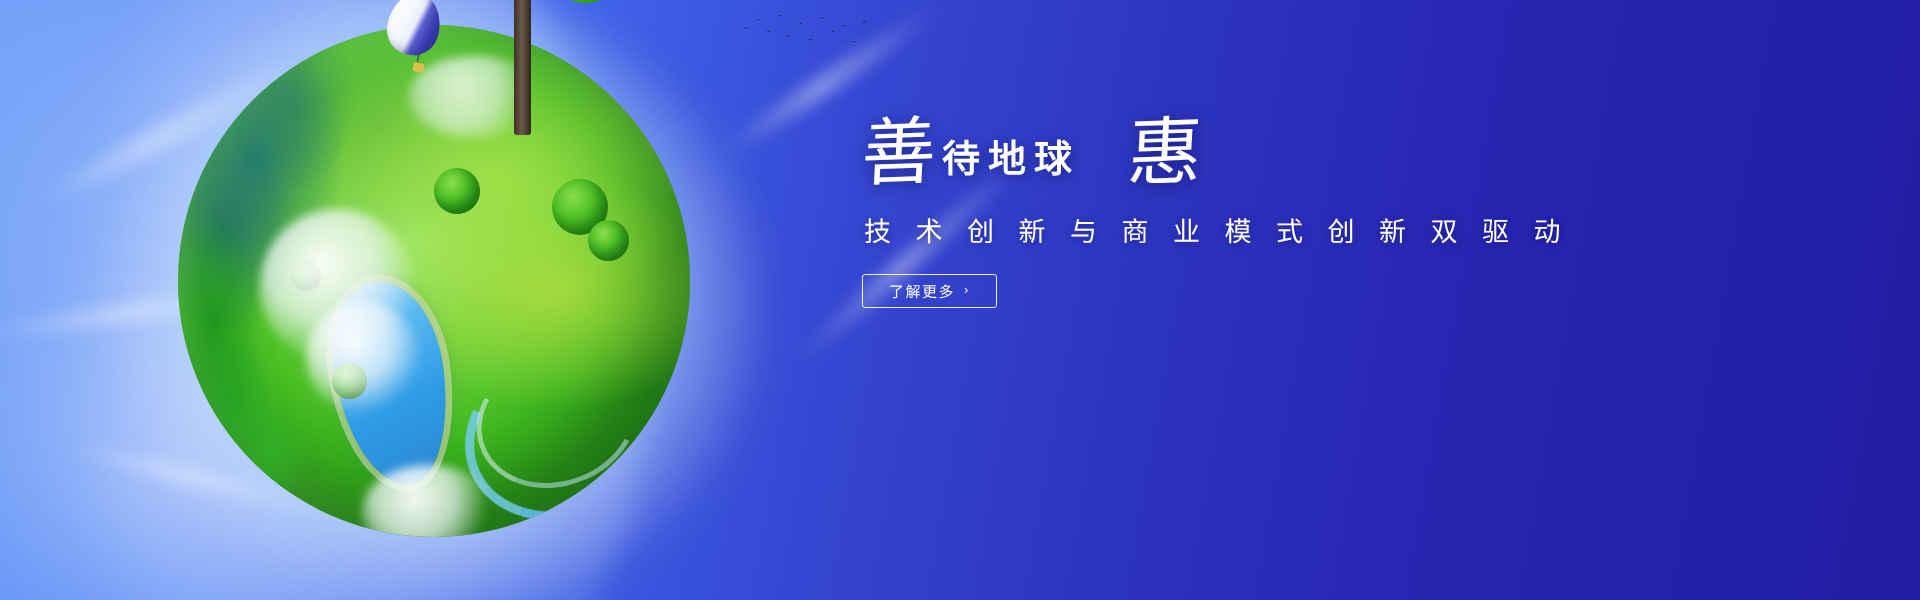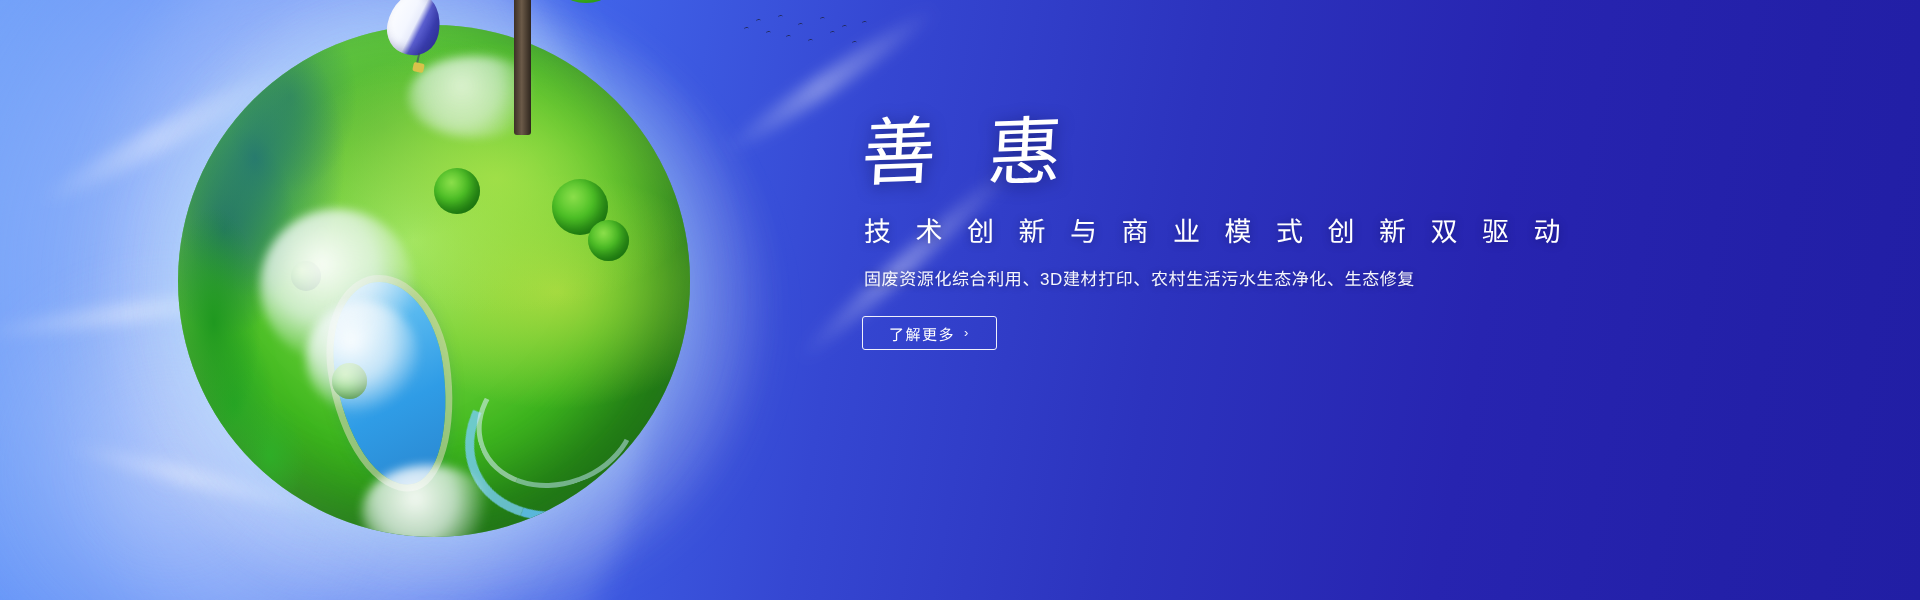--- a/index.html
+++ b/index.html
@@ -416,27 +416,27 @@
       <div class="bird" style="left:100px; top:16px;"></div>
       <div class="bird" style="left:110px; top:32px;"></div>
       <div class="bird" style="left:120px; top:12px;"></div>
     </div>
   </div>
 
   <div class="content">
 
     <h1 class="headline">
       <span class="brush">善</span>
+      <span class="plain">待地球</span>
       <span class="headline-gap"></span>
       <span class="brush">惠</span>
     </h1>
 
     <p class="subtitle">技 术 创 新 与 商 业 模 式 创 新 双 驱 动</p>
 
-    <p class="description">固废资源化综合利用、3D建材打印、农村生活污水生态净化、生态修复</p>
 
     <button class="cta">
       <span>了解更多</span>
       <span class="chev">›</span>
     </button>
 
   </div>
 </div>
 
 </body></html>

